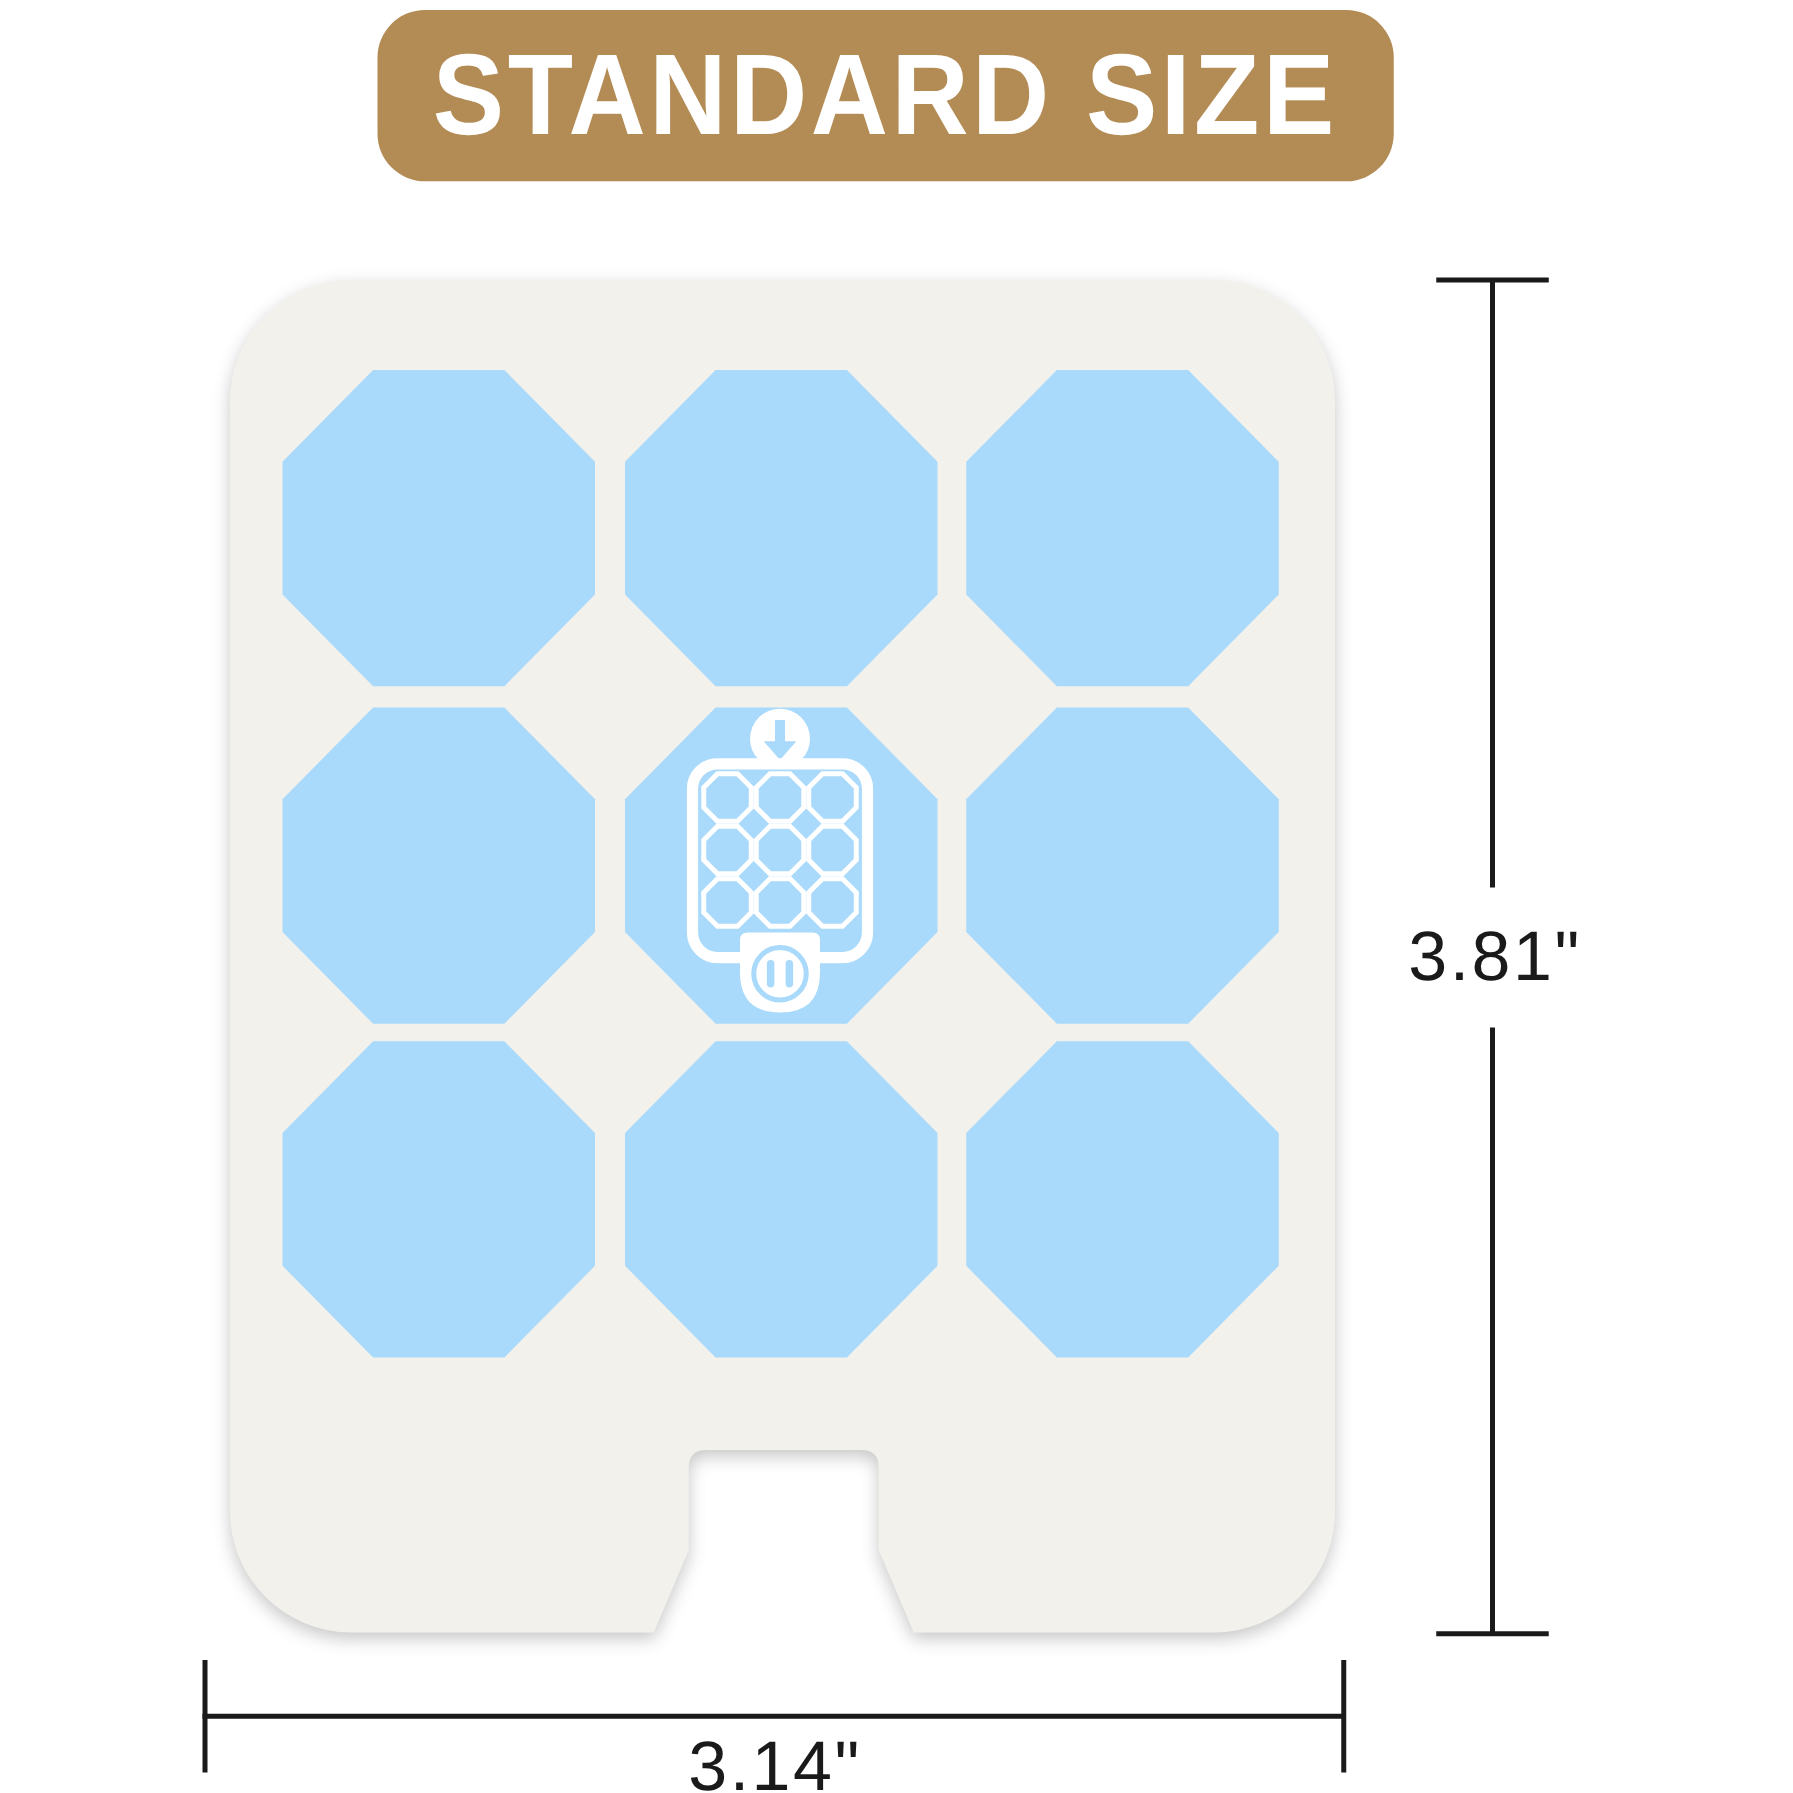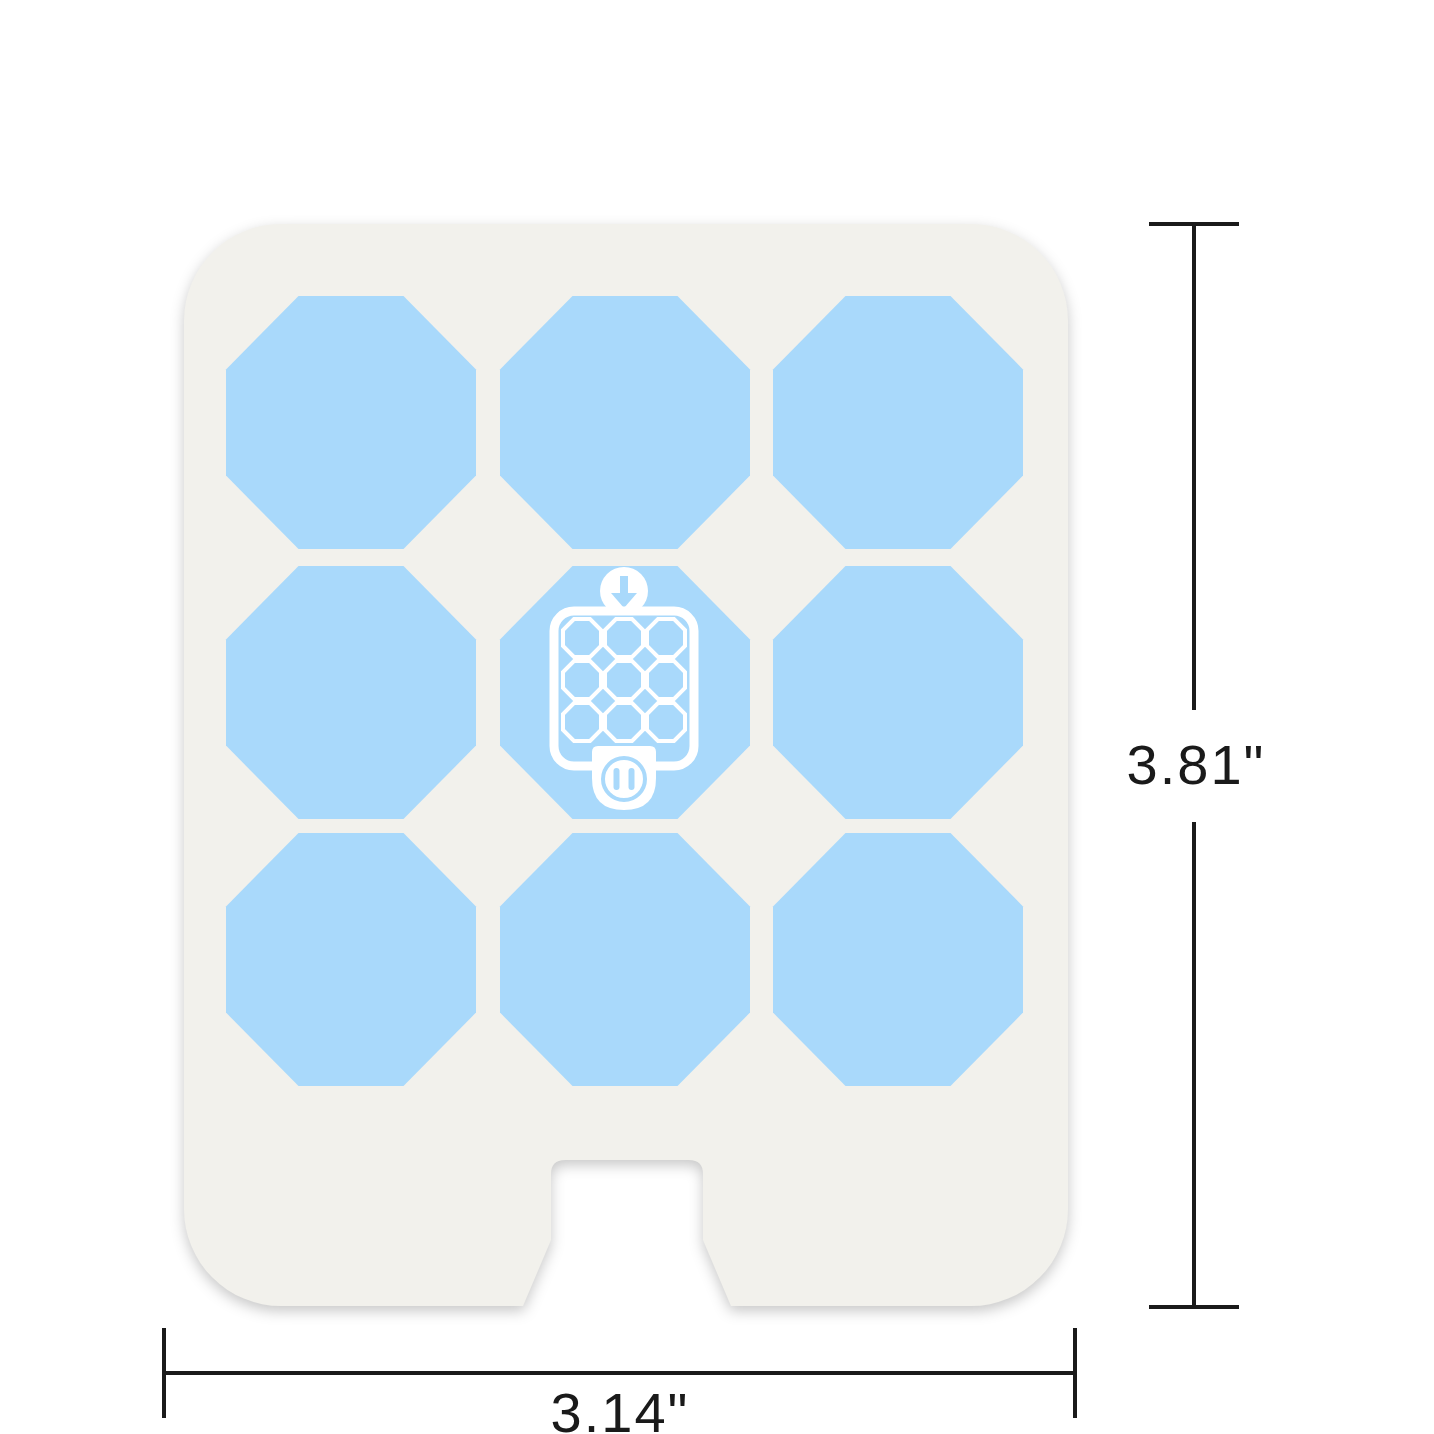--- a/index.html
+++ b/index.html
@@ -33,20 +33,23 @@
   .dlabel{
     position:absolute;color:var(--line);font-size:56px;line-height:1;
     transform:translateX(-50%);white-space:nowrap;letter-spacing:2px;
   }
 </style>
 </head>
 <body>
 
 <div class="stage">
 
+  <div class="badge">
+    <span>STANDARD SIZE</span>
+  </div>
 
   <svg class="art" width="1434" height="1434" viewBox="0 0 1434 1434">
     <defs>
       <path id="oct" d="M72.5 0 H177.5 L250 73.4 V179.6 L177.5 253 H72.5 L0 179.6 V73.4 Z"></path>
       <path id="octS" d="M11 0 H27 L38 11 V27 L27 38 H11 L0 27 V11 Z"></path>
     </defs>
 
     <path class="card-shape" d="M281 224 H971 A97 97 0 0 1 1068 321 V1209 A97 97 0 0 1 971 1306
          H731 L703 1240 V1174 Q703 1160 689 1160 H565 Q551 1160 551 1174
          V1240 L523 1306 H281 A97 97 0 0 1 184 1209 V321 A97 97 0 0 1 281 224 Z"></path>

